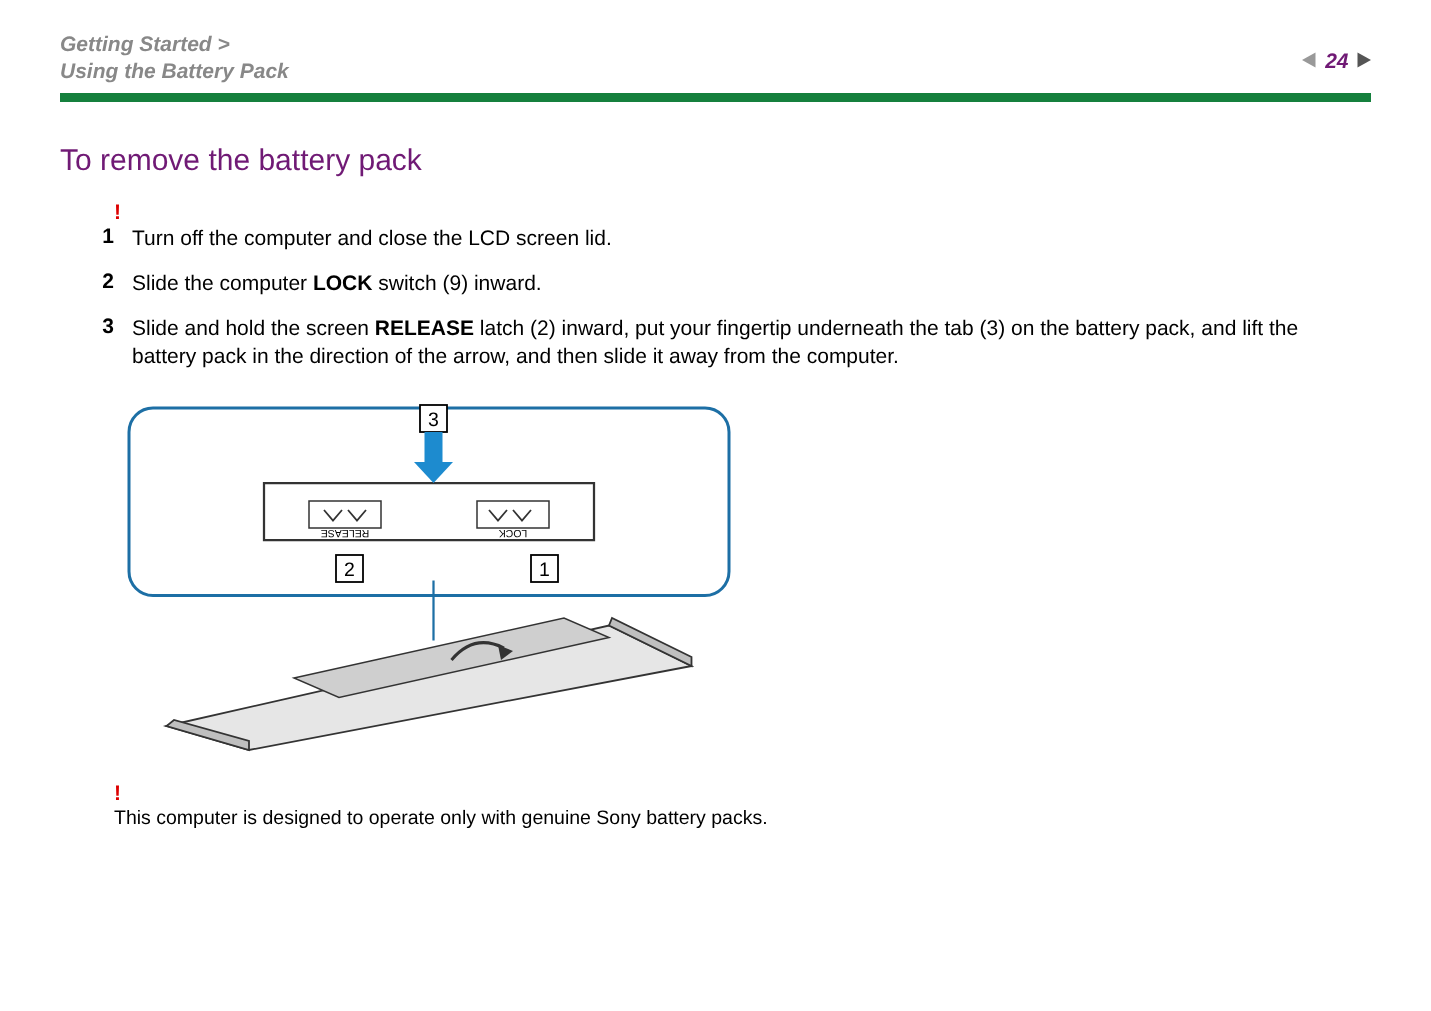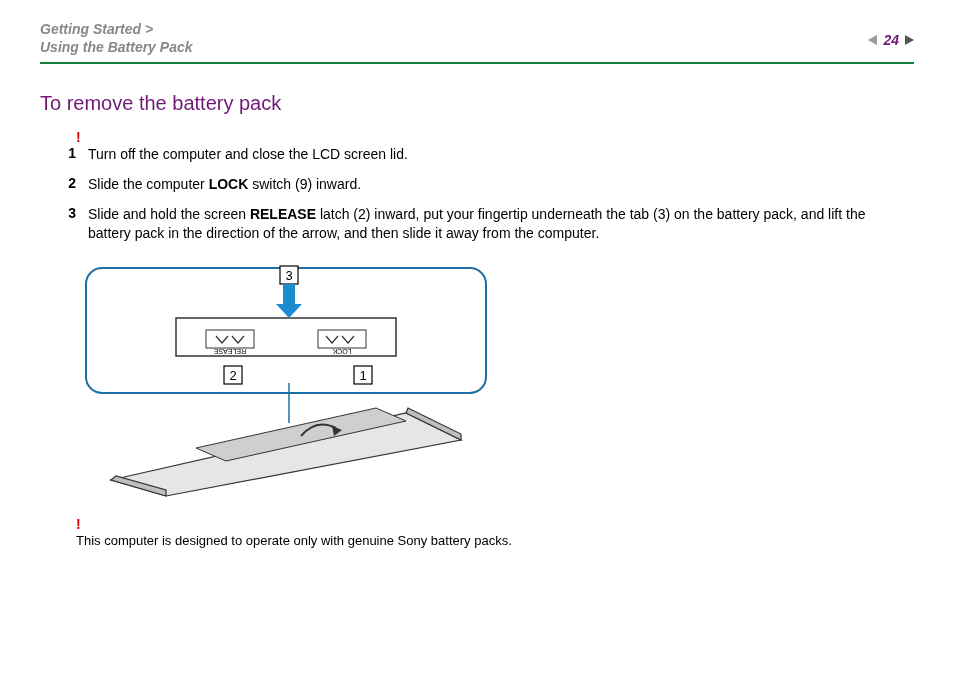--- a/index.html
+++ b/index.html
@@ -14,21 +14,21 @@
     position: relative;
     overflow: hidden;
   }
   .page {
     padding: 20px 40px 20px 40px;
   }
   .header {
     display: flex;
     justify-content: space-between;
     align-items: flex-start;
-    border-bottom: 2px solid #15803d;
+    border-bottom: 6px solid #15803d;
     padding-bottom: 6px;
     margin-bottom: 28px;
     gap: 40px;
   }
   .breadcrumb {
     color: #888;
     font-weight: bold;
     font-style: italic;
     font-size: 14px;
     line-height: 1.3;

